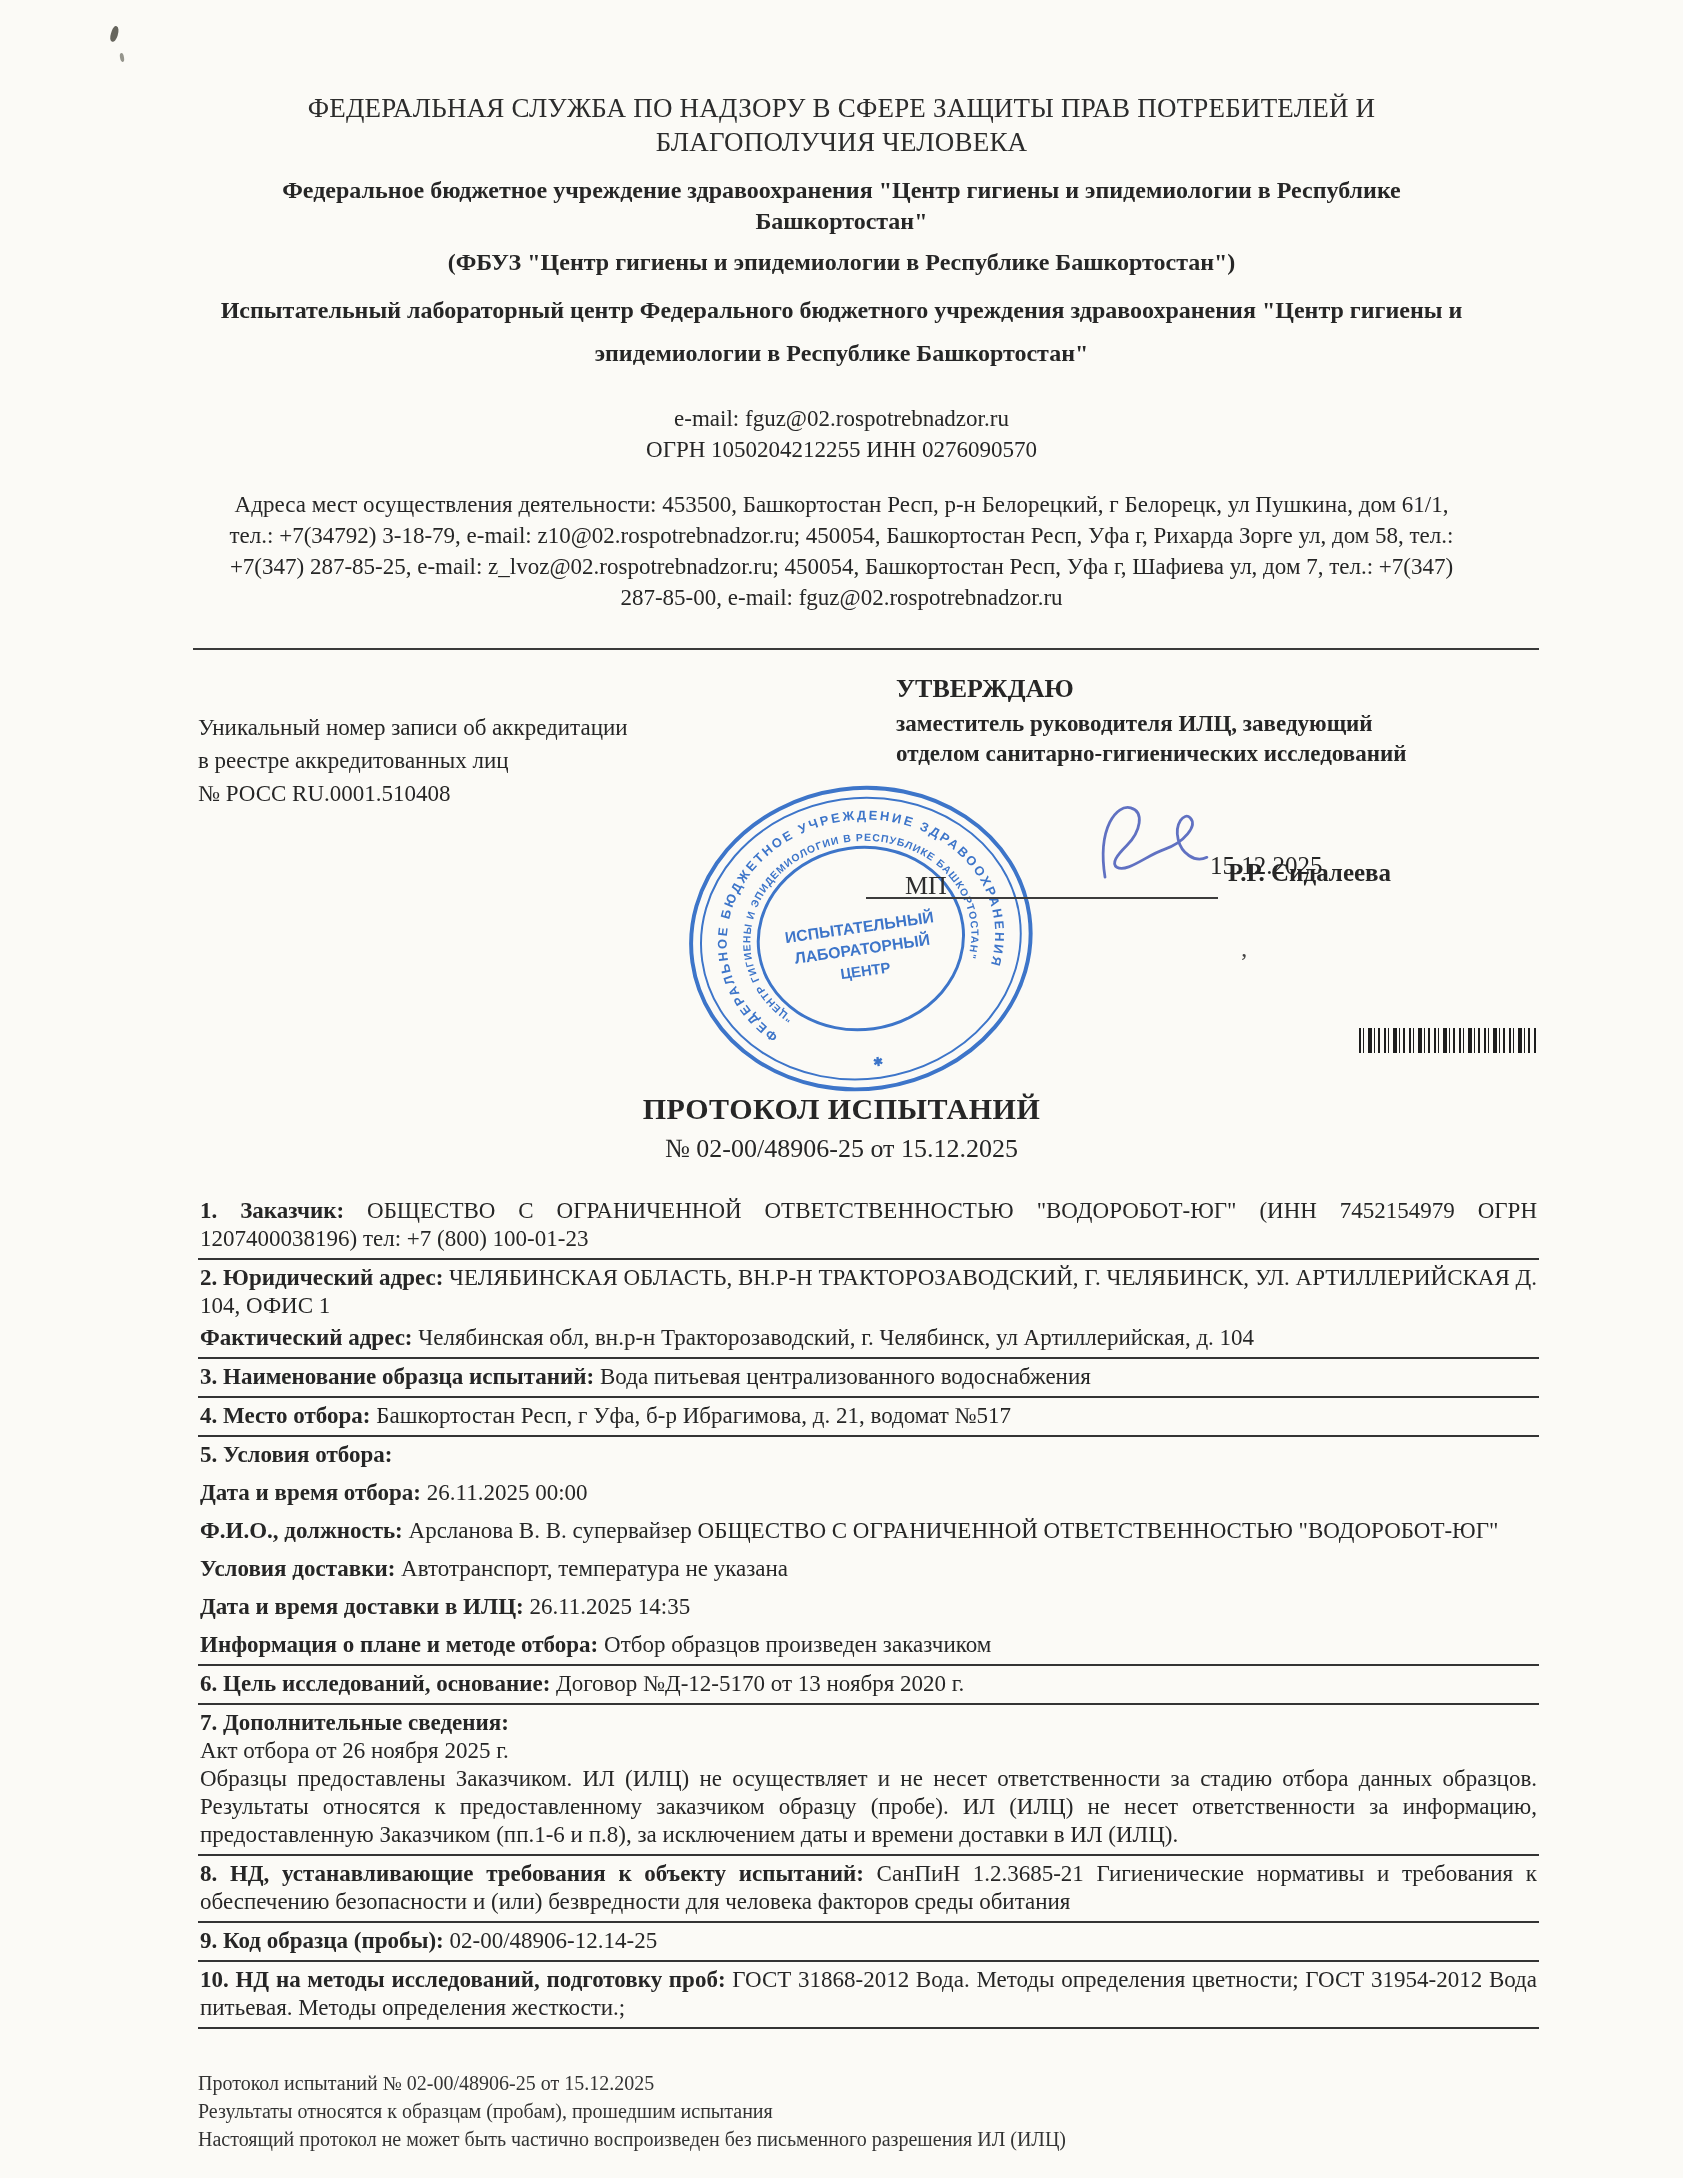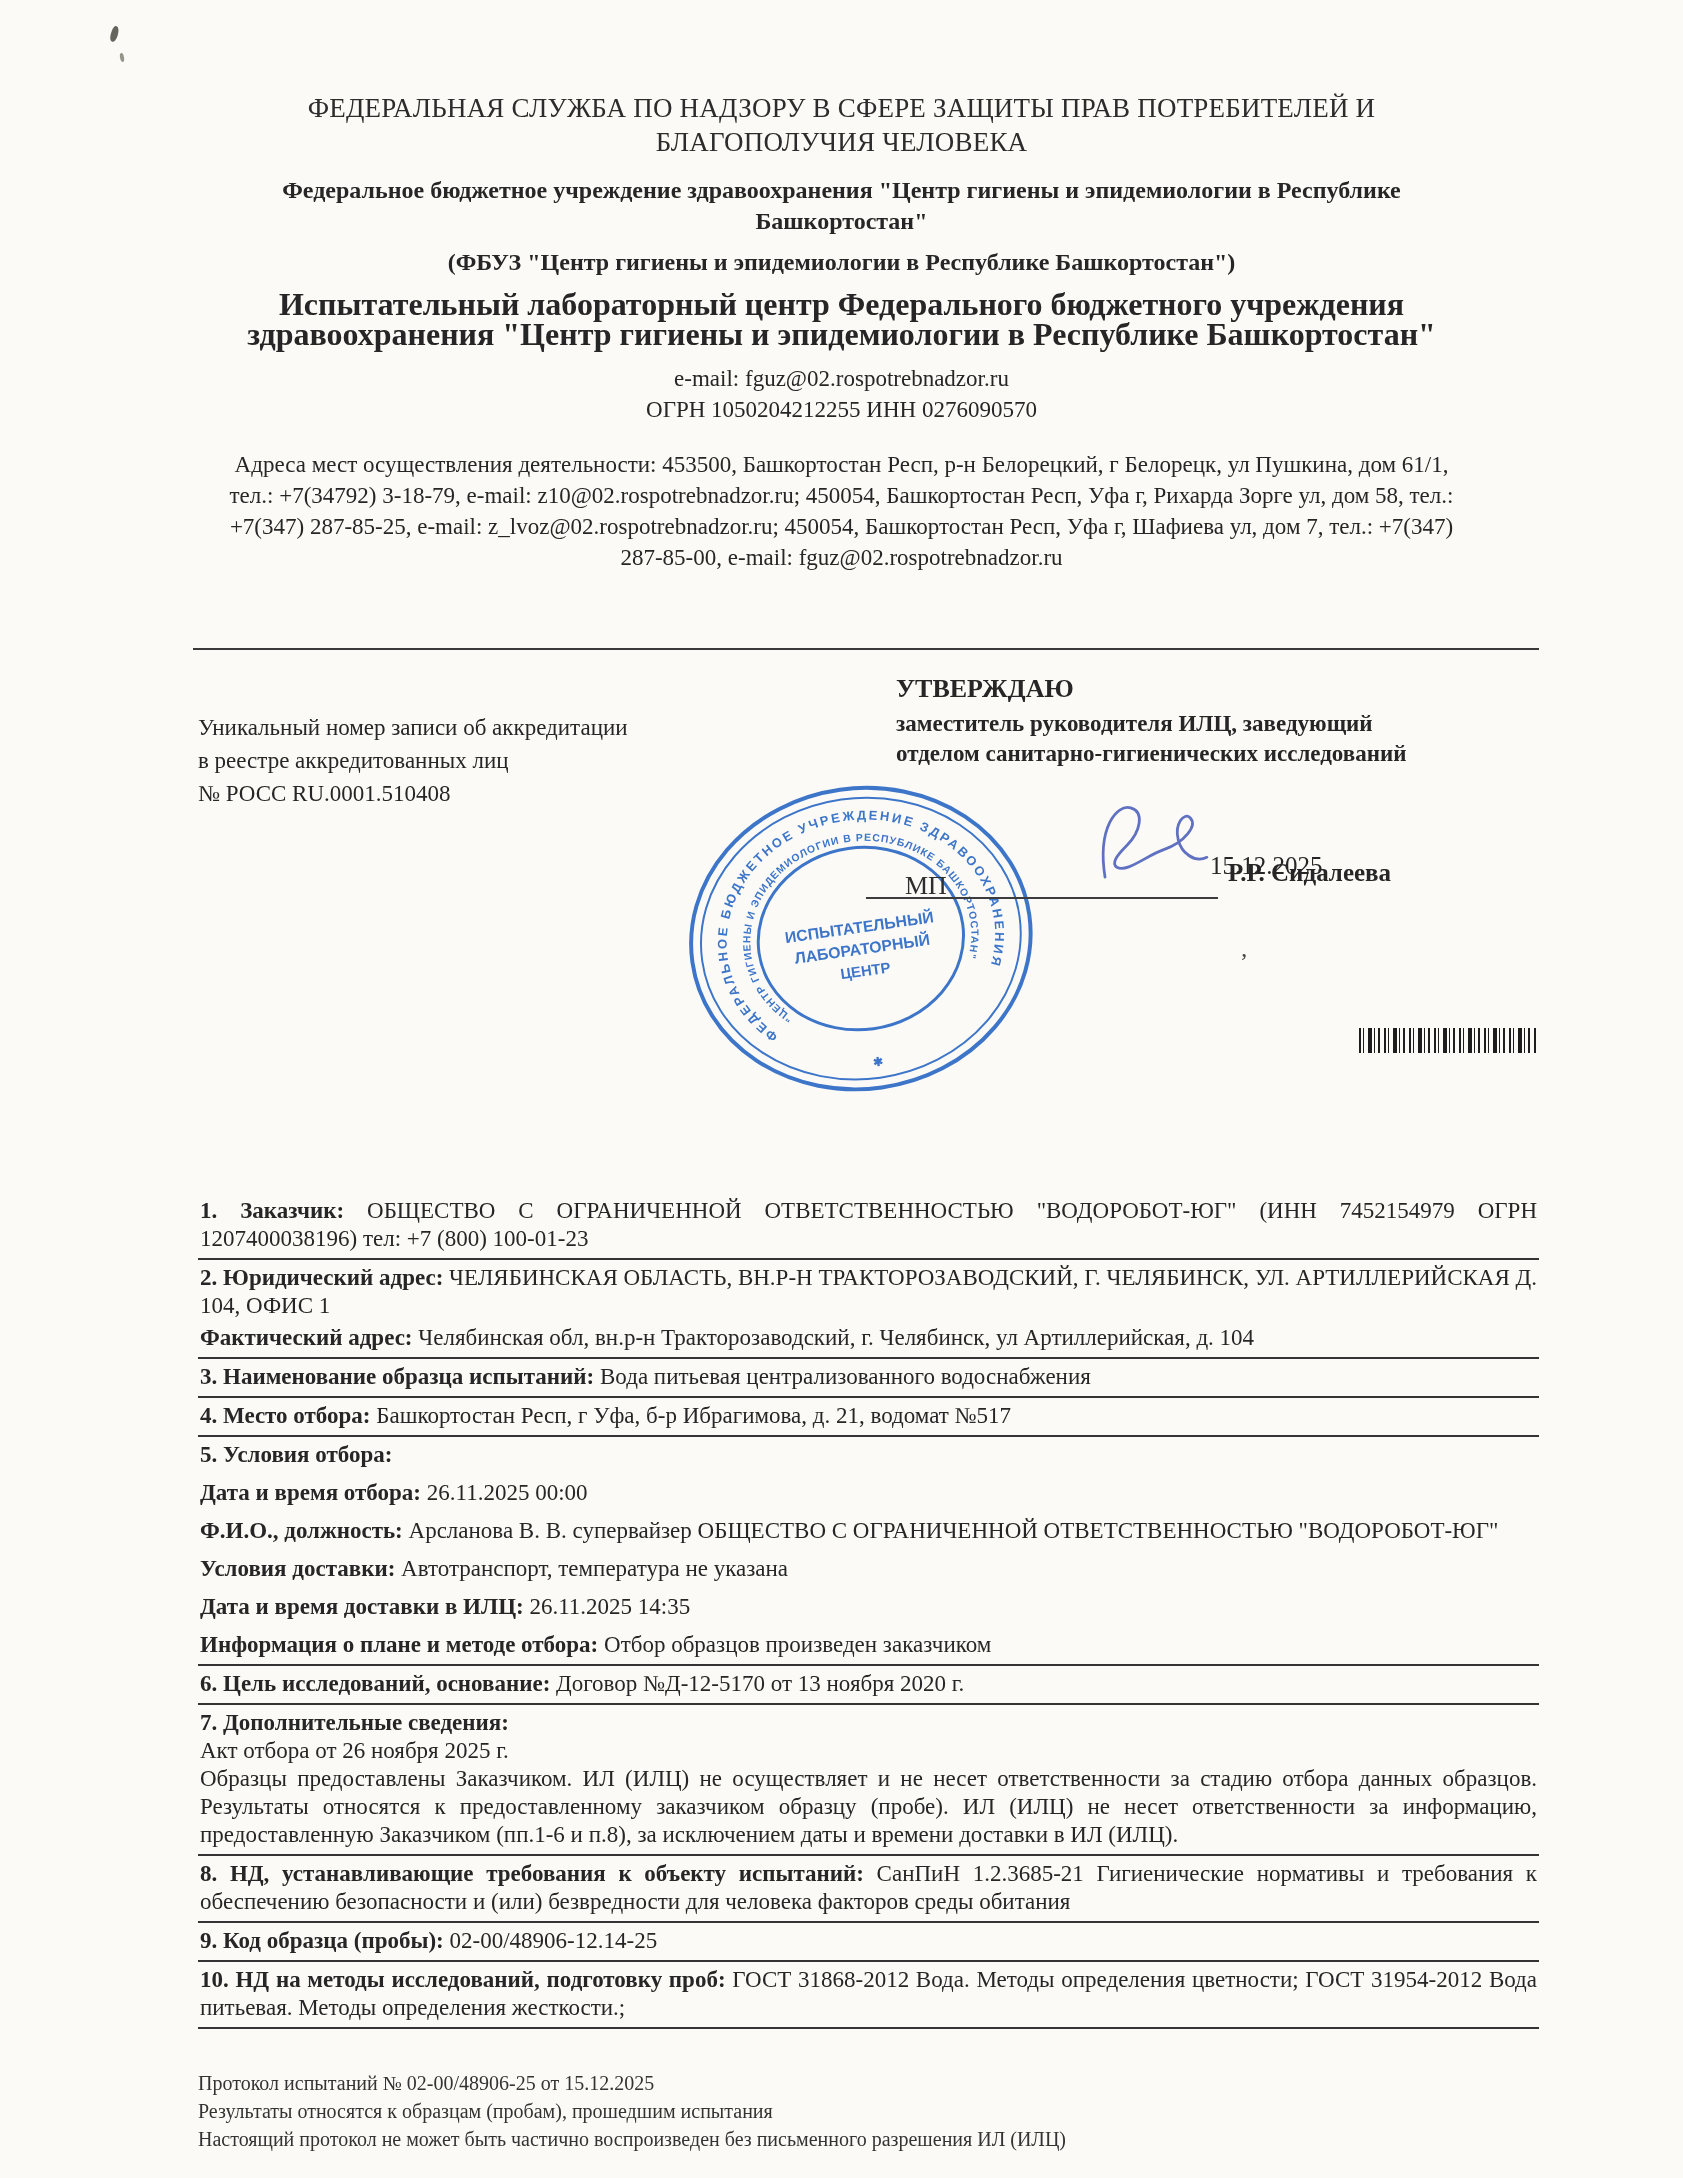--- a/index.html
+++ b/index.html
@@ -15,21 +15,21 @@
 
   
   .speck1 { position:absolute; left:111px; top:26px; width:7px; height:16px; background:#4b4a42; border-radius:40% 60% 50% 50%; transform:rotate(18deg); opacity:.85;}
   .speck2 { position:absolute; left:120px; top:53px; width:4px; height:9px; background:#6a6a60; border-radius:50%; transform:rotate(-10deg); opacity:.7;}
 
   
   .doc-header { position:absolute; left:218px; top:91px; width:1247px; text-align:center; }
   .h-agency { font-size:27px; line-height:34px; letter-spacing:0.2px; margin-bottom:16px; color:#2c2c2c; }
   .h-org    { font-weight:bold; font-size:24px; line-height:31px; margin-bottom:10px; }
   .h-short  { font-weight:bold; font-size:24px; line-height:30px; margin-bottom:12px; }
-  .h-lab    { font-weight:bold; font-size:32px; line-height:30px; margin-bottom:14px; }
+  .h-lab    { font-weight:bold; font-size:24px; line-height:43px; margin-bottom:28px; }
   .h-line   { font-size:23px; line-height:31px; }
   .h-addr   { font-size:23px; line-height:31px; margin-top:24px; }
 
   .rule-top { position:absolute; left:193px; top:648px; width:1346px; border-top:2px solid #3a3a3a; }
 
   
   .accred { position:absolute; left:198px; top:711px; width:515px; font-size:23px; line-height:33px; }
   .approve { position:absolute; left:896px; top:673px; width:634px; }
   .approve .t { font-weight:bold; font-size:26px; line-height:32px; margin-bottom:4px; }
   .approve .s { font-weight:bold; font-size:23px; line-height:30px; }
@@ -128,20 +128,24 @@
     <path d="M 18 80 C 10 30 30 6 44 10 C 58 14 54 34 40 48 C 30 58 24 66 30 70 C 40 76 60 58 78 52 C 98 45 112 28 104 20 C 98 14 88 26 92 42 C 95 55 108 66 121 60" fill="none" stroke="#4f62bd" stroke-width="2.8" stroke-linecap="round" opacity="0.9"></path>
   </svg>
 
   <div class="sig-line"></div>
   <div class="sig-name">Р.Р. Сидалеева</div>
   <div class="sig-date">15.12.2025</div>
   <div class="sig-tick">’</div>
 
   <div class="barcode"></div>
 
+  <div class="title-block">
+    <div class="t1">ПРОТОКОЛ ИСПЫТАНИЙ</div>
+    <div class="t2">№ 02-00/48906-25 от 15.12.2025</div>
+  </div>
 
   <main class="sections">
 
     <section class="sec">
       <p><b>1. Заказчик:</b> <span>ОБЩЕСТВО С ОГРАНИЧЕННОЙ ОТВЕТСТВЕННОСТЬЮ "ВОДОРОБОТ-ЮГ" (ИНН 7452154979 ОГРН 1207400038196) тел: +7 (800) 100-01-23</span></p>
     </section>
 
     <section class="sec">
       <p><b>2. Юридический адрес:</b> <span>ЧЕЛЯБИНСКАЯ ОБЛАСТЬ, ВН.Р-Н ТРАКТОРОЗАВОДСКИЙ, Г. ЧЕЛЯБИНСК, УЛ. АРТИЛЛЕРИЙСКАЯ Д. 104, ОФИС 1</span></p>
       <p class="gap2"><b>Фактический адрес:</b> <span>Челябинская обл, вн.р-н Тракторозаводский, г. Челябинск, ул Артиллерийская, д. 104</span></p>

